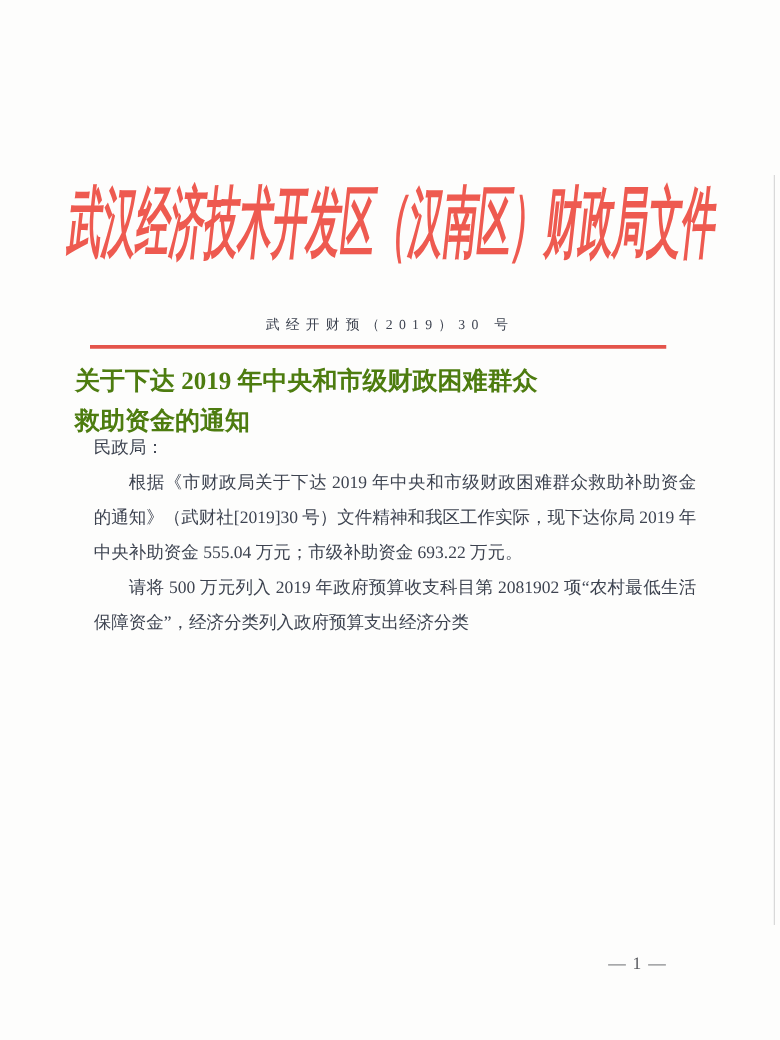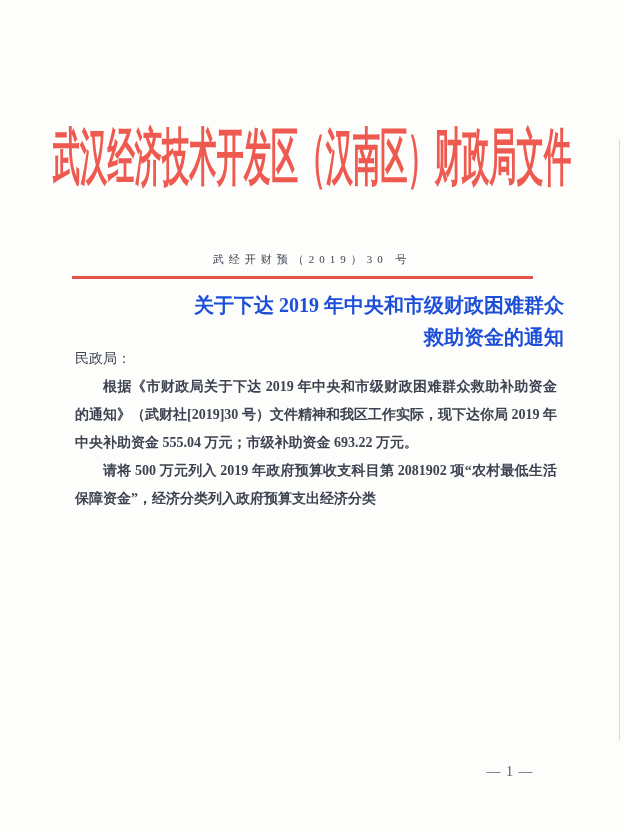--- a/index.html
+++ b/index.html
@@ -27,22 +27,23 @@
   }
   
   .agency-title-wrap {
     position: absolute;
     top: 126px;
     left: 0;
     width: 100%;
     height: 84px;
     display: flex;
     justify-content: center;
-    align-items: flex-start;
+    align-items: flex-end;
     overflow: visible;
+    font-style: italic;
   }
   .agency-title {
     font-size: 62px;
     line-height: 1;
     font-weight: 700;
     white-space: nowrap;
     color: var(--header-red, #ee5a50);
     transform: scaleX(0.44);
     transform-origin: center center;
     letter-spacing: 0;
@@ -66,25 +67,25 @@
     width: 461px;
     height: 3px;
     background: var(--rule-red, #e4544b);
   }
   
   .doc-title {
     position: absolute;
     top: 289px;
     left: 60px;
     width: 504px;
-    text-align: right;
+    text-align: left;
     font-weight: 700;
     font-size: 20px;
     line-height: 32px;
-    color: #1d4ed8;
+    color: #4d7c0f;
   }
   
   .body-text {
     position: absolute;
     top: 345px;
     left: 75px;
     width: 482px;
     height: 365px;
     overflow: hidden;
     font-size: 14px;
@@ -93,21 +94,20 @@
     color: var(--ink, #3d4350);
   }
   .body-text p {
     margin: 0;
   }
   .salutation {
     text-indent: 0;
   }
   .para {
     text-indent: 2em;
-    font-weight: bold;
   }
   
   .page-number {
     position: absolute;
     top: 764px;
     left: 440px;
     width: 140px;
     text-align: center;
     font-size: 14px;
     letter-spacing: 1px;

